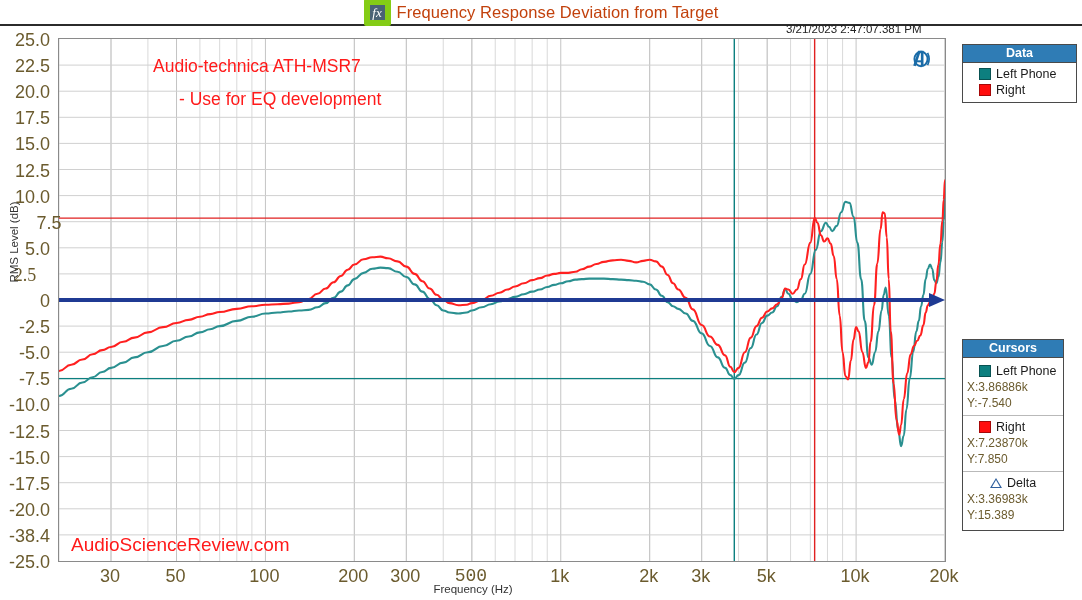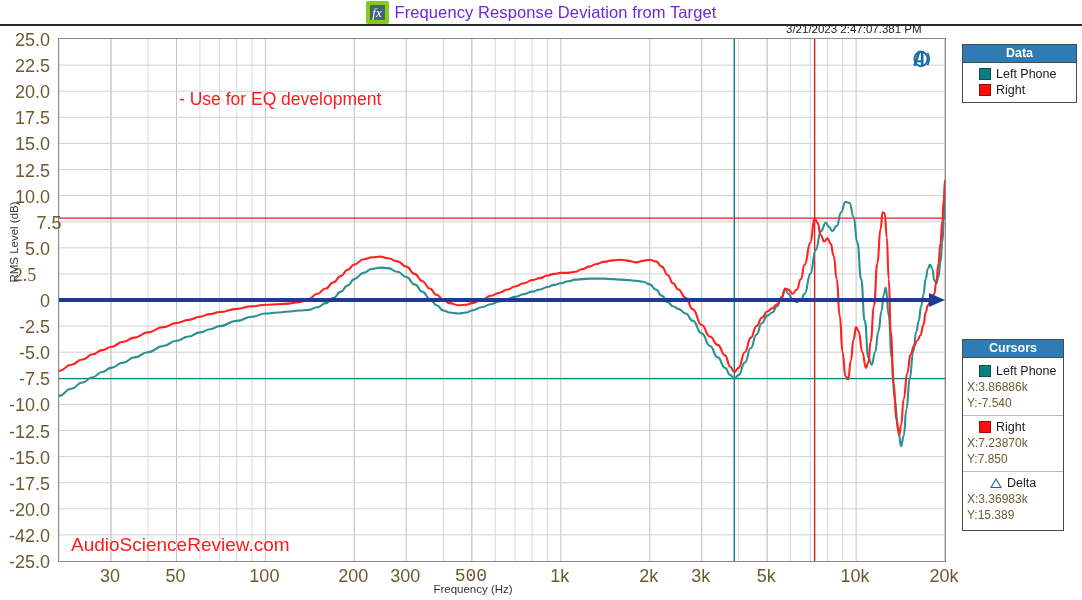--- a/index.html
+++ b/index.html
@@ -11,28 +11,28 @@
   }
   #app{position:absolute;inset:0;}
 
   
   .titlebar{
     position:absolute;left:0;top:0;width:1082px;height:26px;
     display:flex;align-items:center;justify-content:center;
     border-bottom:2px solid #2b2b2b;background:#fff;box-sizing:border-box;
   }
   .fx-icon{
-    width:15px;height:15px;background:#4a6275;border:4px solid #84cc16;
+    width:15px;height:15px;background:#4a6275;border:6px solid #84cc16;
     border-radius:2px;margin-right:6px;display:inline-flex;
     align-items:center;justify-content:center;
     color:#fff;font-size:13px;font-style:italic;
     font-family:"Liberation Serif", serif;line-height:1;
   }
   .title-text{
-    font-size:16.5px;color:#6d28d9;letter-spacing:.1px;white-space:nowrap;
+    font-size:16.5px;color:#c2410c;letter-spacing:.1px;white-space:nowrap;
   }
 
   
   .plot-frame{
     position:absolute;left:58px;top:38px;width:888px;height:524px;
     border:1px solid #8a8a8a;box-sizing:border-box;background:#fff;
     overflow:hidden;
   }
   .gridlayer{position:absolute;inset:0;}
   .xtick{
@@ -185,20 +185,21 @@
         <line x1="675.2953248858146" y1="0" x2="675.2953248858146" y2="522" stroke="#0d7f7f" stroke-width="1.4"></line>
         <line x1="0" y1="339.71759999999995" x2="886" y2="339.71759999999995" stroke="#0d7f7f" stroke-width="1.2"></line>
         <line x1="755.6488986918022" y1="0" x2="755.6488986918022" y2="522" stroke="#e02020" stroke-width="1.4"></line>
         <line x1="0" y1="179.046" x2="886" y2="179.046" stroke="#e02020" stroke-width="1.2"></line>
         <path d="M 0.00 357.05 C 6.11 357.05 6.11 349.74 12.22 349.74 C 17.80 349.74 17.80 343.48 23.38 343.48 C 28.52 343.48 28.52 338.26 33.65 338.26 C 38.40 338.26 38.40 333.04 43.16 333.04 C 47.58 333.04 47.58 328.86 52.01 328.86 C 58.12 328.86 58.12 323.64 64.23 323.64 C 69.81 323.64 69.81 318.42 75.39 318.42 C 82.15 318.42 82.15 313.20 88.90 313.20 C 96.46 313.20 96.46 306.94 104.01 306.94 C 110.77 306.94 110.77 301.72 117.52 301.72 C 123.64 301.72 123.64 297.54 129.75 297.54 C 135.33 297.54 135.33 293.36 140.91 293.36 C 146.04 293.36 146.04 290.23 151.18 290.23 C 155.93 290.23 155.93 287.10 160.68 287.10 C 169.24 287.10 169.24 281.88 177.81 281.88 C 185.36 281.88 185.36 277.70 192.92 277.70 C 199.67 277.70 199.67 274.57 206.43 274.57 C 212.54 274.57 212.54 273.53 218.65 273.53 C 224.23 273.53 224.23 272.48 229.81 272.48 C 234.95 272.48 234.95 271.44 240.08 271.44 C 244.83 271.44 244.83 270.92 249.59 270.92 C 254.01 270.92 254.01 268.31 258.43 268.31 C 262.57 268.31 262.57 264.13 266.71 264.13 C 270.60 264.13 270.60 258.91 274.49 258.91 C 278.15 258.91 278.15 252.65 281.82 252.65 C 285.29 252.65 285.29 246.38 288.75 246.38 C 292.04 246.38 292.04 240.12 295.33 240.12 C 299.97 240.12 299.97 233.86 304.61 233.86 C 308.93 233.86 308.93 229.68 313.26 229.68 C 317.31 229.68 317.31 228.64 321.36 228.64 C 325.17 228.64 325.17 229.16 328.98 229.16 C 333.74 229.16 333.74 232.81 338.49 232.81 C 342.91 232.81 342.91 238.03 347.34 238.03 C 351.48 238.03 351.48 245.34 355.62 245.34 C 359.50 245.34 359.50 252.65 363.39 252.65 C 367.06 252.65 367.06 259.96 370.72 259.96 C 374.19 259.96 374.19 266.22 377.66 266.22 C 380.95 266.22 380.95 271.44 384.24 271.44 C 387.37 271.44 387.37 273.53 390.50 273.53 C 394.92 273.53 394.92 274.57 399.34 274.57 C 403.48 274.57 403.48 273.53 407.62 273.53 C 410.24 273.53 410.24 271.44 412.86 271.44 C 417.79 271.44 417.79 268.31 422.73 268.31 C 427.31 268.31 427.31 265.18 431.89 265.18 C 436.17 265.18 436.17 262.57 440.45 262.57 C 444.46 262.57 444.46 259.96 448.47 259.96 C 452.24 259.96 452.24 257.87 456.01 257.87 C 460.44 257.87 460.44 255.26 464.86 255.26 C 469.00 255.26 469.00 252.65 473.14 252.65 C 477.03 252.65 477.03 250.56 480.92 250.56 C 484.58 250.56 484.58 247.95 488.25 247.95 C 491.72 247.95 491.72 245.86 495.18 245.86 C 498.47 245.86 498.47 244.30 501.76 244.30 C 505.50 244.30 505.50 242.21 509.24 242.21 C 512.77 242.21 512.77 240.64 516.30 240.64 C 519.64 240.64 519.64 240.12 522.99 240.12 C 526.69 240.12 526.69 239.60 530.38 239.60 C 533.88 239.60 533.88 239.60 537.37 239.60 C 541.15 239.60 541.15 239.60 544.92 239.60 C 549.34 239.60 549.34 240.12 553.77 240.12 C 557.91 240.12 557.91 240.64 562.05 240.64 C 565.93 240.64 565.93 241.16 569.82 241.16 C 573.49 241.16 573.49 241.69 577.15 241.69 C 580.62 241.69 580.62 242.73 584.09 242.73 C 587.38 242.73 587.38 245.34 590.67 245.34 C 593.80 245.34 593.80 250.56 596.92 250.56 C 599.91 250.56 599.91 256.82 602.89 256.82 C 605.74 256.82 605.74 263.09 608.59 263.09 C 611.32 263.09 611.32 267.26 614.05 267.26 C 616.67 267.26 616.67 269.87 619.29 269.87 C 623.02 269.87 623.02 274.57 626.76 274.57 C 630.29 274.57 630.29 281.88 633.82 281.88 C 638.25 281.88 638.25 294.41 642.67 294.41 C 646.81 294.41 646.81 306.94 650.95 306.94 C 654.84 306.94 654.84 318.42 658.73 318.42 C 662.39 318.42 662.39 328.86 666.06 328.86 C 668.68 328.86 668.68 336.17 671.29 336.17 C 673.30 336.17 673.30 339.72 675.30 339.72 C 677.44 339.72 677.44 336.17 679.57 336.17 C 682.70 336.17 682.70 323.64 685.83 323.64 C 688.81 323.64 688.81 309.02 691.80 309.02 C 694.65 309.02 694.65 295.45 697.50 295.45 C 700.23 295.45 700.23 283.97 702.96 283.97 C 705.57 283.97 705.57 276.66 708.19 276.66 C 710.71 276.66 710.71 273.53 713.22 273.53 C 715.64 273.53 715.64 267.26 718.06 267.26 C 720.40 267.26 720.40 257.87 722.73 257.87 C 724.42 257.87 724.42 250.56 726.12 250.56 C 727.77 250.56 727.77 254.74 729.42 254.74 C 731.56 254.74 731.56 261.00 733.70 261.00 C 735.77 261.00 735.77 263.09 737.83 263.09 C 739.84 263.09 739.84 261.00 741.84 261.00 C 743.79 261.00 743.79 254.74 745.73 254.74 C 748.54 254.74 748.54 234.90 751.35 234.90 C 754.04 234.90 754.04 210.89 756.73 210.89 C 759.31 210.89 759.31 192.10 761.90 192.10 C 764.38 192.10 764.38 183.74 766.86 183.74 C 768.47 183.74 768.47 187.92 770.07 187.92 C 771.63 187.92 771.63 192.10 773.20 192.10 C 775.47 192.10 775.47 186.88 777.75 186.88 C 779.95 186.88 779.95 173.30 782.15 173.30 C 784.28 173.30 784.28 162.86 786.40 162.86 C 788.46 162.86 788.46 163.91 790.52 163.91 C 792.51 163.91 792.51 177.48 794.50 177.48 C 796.44 177.48 796.44 203.58 798.37 203.58 C 800.25 203.58 800.25 240.12 802.13 240.12 C 803.95 240.12 803.95 281.88 805.77 281.88 C 807.55 281.88 807.55 318.42 809.32 318.42 C 811.05 318.42 811.05 325.73 812.77 325.73 C 814.45 325.73 814.45 313.20 816.13 313.20 C 817.77 313.20 817.77 292.32 819.41 292.32 C 821.00 292.32 821.00 271.44 822.60 271.44 C 823.64 271.44 823.64 255.78 824.69 255.78 C 825.71 255.78 825.71 248.47 826.74 248.47 C 828.25 248.47 828.25 276.66 829.76 276.66 C 831.23 276.66 831.23 318.42 832.71 318.42 C 834.15 318.42 834.15 360.18 835.59 360.18 C 837.46 360.18 837.46 391.50 839.33 391.50 C 840.70 391.50 840.70 407.16 842.07 407.16 C 843.41 407.16 843.41 396.72 844.75 396.72 C 846.07 396.72 846.07 370.62 847.38 370.62 C 849.09 370.62 849.09 339.30 850.80 339.30 C 852.47 339.30 852.47 313.20 854.13 313.20 C 855.76 313.20 855.76 292.32 857.38 292.32 C 858.57 292.32 858.57 281.88 859.76 281.88 C 860.93 281.88 860.93 267.26 862.10 267.26 C 863.25 267.26 863.25 255.78 864.40 255.78 C 865.53 255.78 865.53 240.12 866.66 240.12 C 867.76 240.12 867.76 229.68 868.87 229.68 C 869.96 229.68 869.96 225.50 871.05 225.50 C 872.13 225.50 872.13 229.68 873.20 229.68 C 874.25 229.68 874.25 241.16 875.31 241.16 C 876.34 241.16 876.34 244.30 877.38 244.30 C 878.40 244.30 878.40 238.03 879.42 238.03 C 880.43 238.03 880.43 223.42 881.43 223.42 C 882.42 223.42 882.42 202.54 883.41 202.54 C 884.06 202.54 884.06 181.66 884.71 181.66 C 885.36 181.66 885.36 157.64 886.00 157.64" fill="none" stroke="#2a9090" stroke-width="2.1" stroke-linejoin="round" stroke-linecap="round"></path>
         <path d="M 0.00 331.99 C 6.11 331.99 6.11 325.73 12.22 325.73 C 17.80 325.73 17.80 320.51 23.38 320.51 C 28.52 320.51 28.52 315.29 33.65 315.29 C 38.40 315.29 38.40 311.11 43.16 311.11 C 47.58 311.11 47.58 307.98 52.01 307.98 C 58.12 307.98 58.12 302.76 64.23 302.76 C 69.81 302.76 69.81 298.58 75.39 298.58 C 82.15 298.58 82.15 293.36 88.90 293.36 C 96.46 293.36 96.46 288.14 104.01 288.14 C 110.77 288.14 110.77 283.97 117.52 283.97 C 123.64 283.97 123.64 280.84 129.75 280.84 C 135.33 280.84 135.33 277.70 140.91 277.70 C 146.04 277.70 146.04 275.09 151.18 275.09 C 155.93 275.09 155.93 273.01 160.68 273.01 C 169.24 273.01 169.24 269.87 177.81 269.87 C 185.36 269.87 185.36 267.26 192.92 267.26 C 199.67 267.26 199.67 265.70 206.43 265.70 C 212.54 265.70 212.54 265.18 218.65 265.18 C 224.23 265.18 224.23 264.65 229.81 264.65 C 234.95 264.65 234.95 263.09 240.08 263.09 C 244.83 263.09 244.83 259.96 249.59 259.96 C 254.01 259.96 254.01 254.74 258.43 254.74 C 262.57 254.74 262.57 249.52 266.71 249.52 C 270.60 249.52 270.60 243.25 274.49 243.25 C 278.15 243.25 278.15 236.99 281.82 236.99 C 285.29 236.99 285.29 230.72 288.75 230.72 C 292.04 230.72 292.04 225.50 295.33 225.50 C 299.97 225.50 299.97 220.28 304.61 220.28 C 308.93 220.28 308.93 218.20 313.26 218.20 C 317.31 218.20 317.31 217.67 321.36 217.67 C 325.17 217.67 325.17 219.24 328.98 219.24 C 333.74 219.24 333.74 222.37 338.49 222.37 C 342.91 222.37 342.91 227.59 347.34 227.59 C 351.48 227.59 351.48 234.90 355.62 234.90 C 359.50 234.90 359.50 242.21 363.39 242.21 C 367.06 242.21 367.06 249.52 370.72 249.52 C 374.19 249.52 374.19 255.78 377.66 255.78 C 380.95 255.78 380.95 261.00 384.24 261.00 C 387.37 261.00 387.37 264.13 390.50 264.13 C 394.92 264.13 394.92 266.22 399.34 266.22 C 403.48 266.22 403.48 265.70 407.62 265.70 C 410.24 265.70 410.24 264.13 412.86 264.13 C 417.79 264.13 417.79 261.00 422.73 261.00 C 427.31 261.00 427.31 256.82 431.89 256.82 C 436.17 256.82 436.17 253.69 440.45 253.69 C 444.46 253.69 444.46 250.56 448.47 250.56 C 452.24 250.56 452.24 247.43 456.01 247.43 C 460.44 247.43 460.44 244.30 464.86 244.30 C 469.00 244.30 469.00 241.16 473.14 241.16 C 477.03 241.16 477.03 239.08 480.92 239.08 C 484.58 239.08 484.58 236.47 488.25 236.47 C 491.72 236.47 491.72 234.90 495.18 234.90 C 498.47 234.90 498.47 233.86 501.76 233.86 C 505.50 233.86 505.50 233.86 509.24 233.86 C 512.77 233.86 512.77 232.81 516.30 232.81 C 519.64 232.81 519.64 230.20 522.99 230.20 C 526.69 230.20 526.69 227.59 530.38 227.59 C 533.88 227.59 533.88 224.98 537.37 224.98 C 541.15 224.98 541.15 222.89 544.92 222.89 C 549.34 222.89 549.34 221.33 553.77 221.33 C 557.91 221.33 557.91 220.81 562.05 220.81 C 565.93 220.81 565.93 221.85 569.82 221.85 C 573.49 221.85 573.49 223.42 577.15 223.42 C 580.62 223.42 580.62 221.85 584.09 221.85 C 587.38 221.85 587.38 220.81 590.67 220.81 C 593.80 220.81 593.80 222.37 596.92 222.37 C 599.91 222.37 599.91 227.59 602.89 227.59 C 605.74 227.59 605.74 235.94 608.59 235.94 C 611.32 235.94 611.32 244.30 614.05 244.30 C 616.67 244.30 616.67 250.56 619.29 250.56 C 623.02 250.56 623.02 258.91 626.76 258.91 C 630.29 258.91 630.29 270.40 633.82 270.40 C 638.25 270.40 638.25 286.06 642.67 286.06 C 646.81 286.06 646.81 297.54 650.95 297.54 C 654.84 297.54 654.84 305.89 658.73 305.89 C 662.39 305.89 662.39 316.33 666.06 316.33 C 668.68 316.33 668.68 327.82 671.29 327.82 C 673.30 327.82 673.30 333.04 675.30 333.04 C 677.44 333.04 677.44 328.86 679.57 328.86 C 682.70 328.86 682.70 313.20 685.83 313.20 C 688.81 313.20 688.81 298.58 691.80 298.58 C 694.65 298.58 694.65 287.10 697.50 287.10 C 700.23 287.10 700.23 278.75 702.96 278.75 C 705.57 278.75 705.57 272.48 708.19 272.48 C 710.71 272.48 710.71 269.35 713.22 269.35 C 715.64 269.35 715.64 265.18 718.06 265.18 C 720.40 265.18 720.40 258.91 722.73 258.91 C 724.42 258.91 724.42 249.52 726.12 249.52 C 727.77 249.52 727.77 250.56 729.42 250.56 C 731.56 250.56 731.56 254.74 733.70 254.74 C 735.77 254.74 735.77 250.56 737.83 250.56 C 739.84 250.56 739.84 240.12 741.84 240.12 C 743.79 240.12 743.79 225.50 745.73 225.50 C 748.54 225.50 748.54 203.58 751.35 203.58 C 753.50 203.58 753.50 179.05 755.65 179.05 C 757.06 179.05 757.06 183.74 758.48 183.74 C 760.19 183.74 760.19 196.27 761.90 196.27 C 763.56 196.27 763.56 202.54 765.23 202.54 C 766.85 202.54 766.85 199.40 768.48 199.40 C 770.06 199.40 770.06 204.62 771.64 204.62 C 773.19 204.62 773.19 217.15 774.73 217.15 C 776.24 217.15 776.24 240.12 777.75 240.12 C 779.23 240.12 779.23 276.66 780.70 276.66 C 782.14 276.66 782.14 313.20 783.58 313.20 C 784.99 313.20 784.99 337.21 786.40 337.21 C 787.78 337.21 787.78 340.34 789.16 340.34 C 790.51 340.34 790.51 321.55 791.86 321.55 C 793.18 321.55 793.18 300.67 794.50 300.67 C 795.80 300.67 795.80 288.14 797.10 288.14 C 798.37 288.14 798.37 292.32 799.64 292.32 C 801.49 292.32 801.49 313.20 803.35 313.20 C 805.16 313.20 805.16 328.86 806.97 328.86 C 808.14 328.86 808.14 323.64 809.32 323.64 C 810.48 323.64 810.48 302.76 811.63 302.76 C 813.33 302.76 813.33 266.22 815.02 266.22 C 816.67 266.22 816.67 224.46 818.32 224.46 C 819.94 224.46 819.94 190.01 821.55 190.01 C 822.60 190.01 822.60 173.30 823.65 173.30 C 824.68 173.30 824.68 174.35 825.72 174.35 C 826.73 174.35 826.73 198.36 827.75 198.36 C 828.75 198.36 828.75 240.12 829.76 240.12 C 830.74 240.12 830.74 292.32 831.73 292.32 C 833.18 292.32 833.18 344.52 834.63 344.52 C 836.05 344.52 836.05 381.06 837.47 381.06 C 838.86 381.06 838.86 395.68 840.25 395.68 C 841.16 395.68 841.16 386.28 842.07 386.28 C 843.41 386.28 843.41 360.18 844.75 360.18 C 846.50 360.18 846.50 334.08 848.24 334.08 C 849.94 334.08 849.94 315.29 851.64 315.29 C 853.30 315.29 853.30 306.94 854.95 306.94 C 856.56 306.94 856.56 301.72 858.18 301.72 C 859.75 301.72 859.75 296.50 861.33 296.50 C 862.86 296.50 862.86 286.06 864.40 286.06 C 865.53 286.06 865.53 273.53 866.66 273.53 C 867.76 273.53 867.76 266.22 868.87 266.22 C 869.96 266.22 869.96 263.09 871.05 263.09 C 872.13 263.09 872.13 261.00 873.20 261.00 C 874.25 261.00 874.25 254.74 875.31 254.74 C 876.34 254.74 876.34 242.21 877.38 242.21 C 878.40 242.21 878.40 225.50 879.42 225.50 C 880.43 225.50 880.43 204.62 881.43 204.62 C 882.42 204.62 882.42 181.66 883.41 181.66 C 884.06 181.66 884.06 160.78 884.71 160.78 C 885.36 160.78 885.36 140.94 886.00 140.94" fill="none" stroke="#ff2020" stroke-width="2.1" stroke-linejoin="round" stroke-linecap="round"></path>
         <line x1="0" y1="261" x2="872" y2="261" stroke="#1f3a93" stroke-width="4"></line>
         <polygon points="870,254 886,261 870,268" fill="#1f3a93"></polygon>
       </svg>
 
+    <div class="anno anno1" style="left:94px;top:17px;">Audio-technica ATH-MSR7</div>
     <div class="anno anno2" style="left:120px;top:50px;">- Use for EQ development</div>
     <div class="watermark" style="left:12px;top:495px;">AudioScienceReview.com</div>
 
     <svg class="ap-logo" style="left:840px;top:9px;" viewBox="0 0 44 26">
       <path d="M20 22 L26 4 L30 4 L30 22" fill="none" stroke="#1b6ca8" stroke-width="3.4"></path>
       <path d="M22.5 16 L29.5 16" stroke="#1b6ca8" stroke-width="2.6"></path>
       <ellipse cx="28.5" cy="13" rx="8.5" ry="9.5" fill="none" stroke="#1b6ca8" stroke-width="2.6"></ellipse>
       <path d="M37 5 Q41 13 37 21" fill="none" stroke="#1b6ca8" stroke-width="2.2"></path>
     </svg>
   </div>
@@ -216,21 +217,21 @@
       <div class="xtick" style="left: 0px; width: 50px; text-align: center; top: 264.9px; font-family: Liberation Serif, serif;">2.5</div>
       <div class="xtick" style="left: 0px; width: 50px; text-align: right; top: 291px;">0</div>
       <div class="xtick" style="left: 0px; width: 50px; text-align: right; top: 317.1px;">-2.5</div>
       <div class="xtick" style="left: 0px; width: 50px; text-align: right; top: 343.2px;">-5.0</div>
       <div class="xtick" style="left: 0px; width: 50px; text-align: right; top: 369.3px;">-7.5</div>
       <div class="xtick" style="left: 0px; width: 50px; text-align: right; top: 395.4px;">-10.0</div>
       <div class="xtick" style="left: 0px; width: 50px; text-align: right; top: 421.5px;">-12.5</div>
       <div class="xtick" style="left: 0px; width: 50px; text-align: right; top: 447.6px;">-15.0</div>
       <div class="xtick" style="left: 0px; width: 50px; text-align: right; top: 473.7px;">-17.5</div>
       <div class="xtick" style="left: 0px; width: 50px; text-align: right; top: 499.8px;">-20.0</div>
-      <div class="xtick" style="left: 0px; width: 50px; text-align: right; top: 525.9px;">-42.0</div>
+      <div class="xtick" style="left: 0px; width: 50px; text-align: right; top: 525.9px;">-38.4</div>
       <div class="xtick" style="left: 0px; width: 50px; text-align: right; top: 552px;">-25.0</div>
     </div>
   <div id="xticks">
       <div class="xtick" style="left: 85px; width: 50px; top: 566px;">30</div>
       <div class="xtick" style="left: 150.5px; width: 50px; top: 566px;">50</div>
       <div class="xtick" style="left: 239.4px; width: 50px; top: 566px;">100</div>
       <div class="xtick" style="left: 328.3px; width: 50px; top: 566px;">200</div>
       <div class="xtick" style="left: 380.3px; width: 50px; top: 566px;">300</div>
       <div class="xtick" style="left: 445.9px; width: 50px; top: 566px; font-family: Liberation Mono, monospace;">500</div>
       <div class="xtick" style="left: 534.8px; width: 50px; top: 566px;">1k</div>

